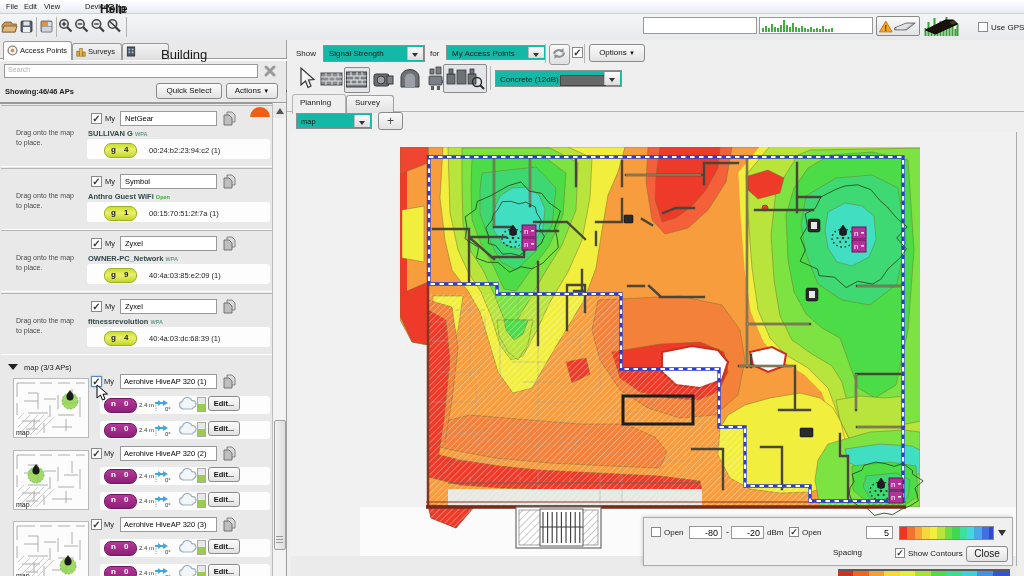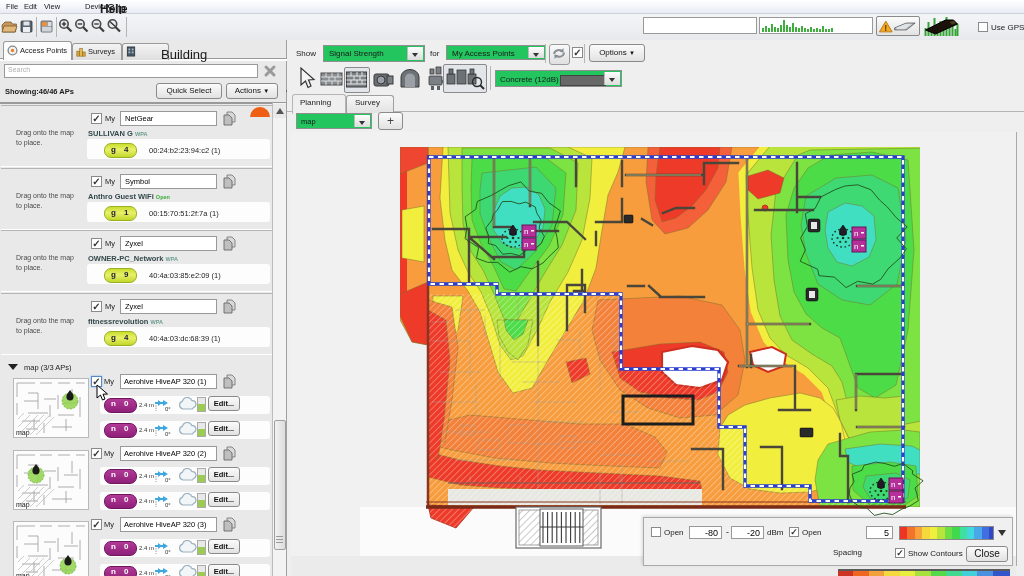--- a/index.html
+++ b/index.html
@@ -3,21 +3,21 @@
 <style>
 html,body{margin:0;padding:0;width:1024px;height:576px;overflow:hidden;
  font-family:"Liberation Sans",sans-serif;background:#ebebeb;}
 .ab{position:absolute;}
 .txt{position:absolute;white-space:nowrap;color:#1a1a1a;}
 .inp{position:absolute;background:#fff;border:1px solid #999;box-sizing:border-box;}
 .btn{position:absolute;background:linear-gradient(#fbfbfb,#e2e2e2);border:1px solid #8a8a8a;
  border-radius:3px;box-sizing:border-box;text-align:center;color:#111;}
 .cb{position:absolute;width:11px;height:11px;background:#fff;border:1px solid #8a8a8a;
  box-sizing:border-box;font:bold 10px/9px "Liberation Sans",sans-serif;color:#333;text-align:center;}
-.drop{position:absolute;background:#22c55e;border:1px solid #8f8f8f;box-sizing:border-box;}
+.drop{position:absolute;background:#14b8a6;border:1px solid #8f8f8f;box-sizing:border-box;}
 .drop .ar{position:absolute;right:1px;top:1px;bottom:1px;width:15px;
  background:linear-gradient(#fdfdfd,#dcdcdc);border-left:1px solid #bbb;}
 .drop .ar:after{content:"";position:absolute;left:4px;top:6px;border:3.5px solid transparent;border-top:4px solid #333;}
 .sep{position:absolute;width:1px;background:#b5b5b5;}
 </style></head>
 <body>
 
 <div class="ab" style="left:0;top:0;width:1024px;height:13px;background:linear-gradient(#ffffff,#e8ecf4);border-bottom:1px solid #cdd2da;"></div>
 <div class="txt" style="left:6px;top:2px;font-size:7.5px;">File</div>
 <div class="txt" style="left:24px;top:2px;font-size:7.5px;">Edit</div>

